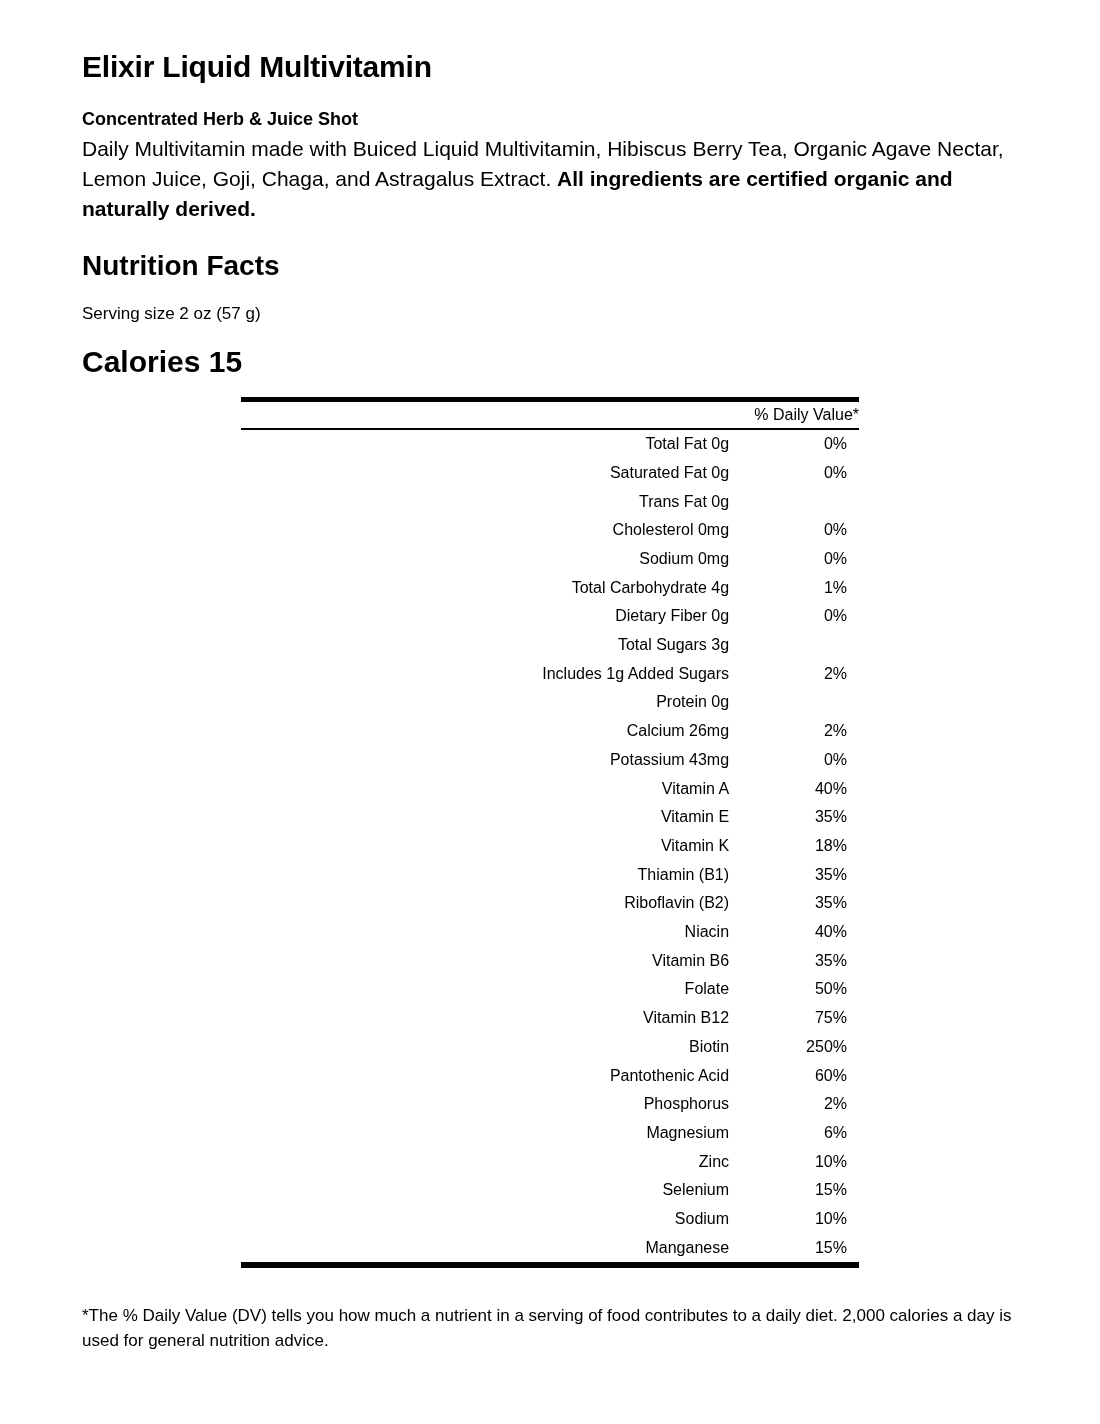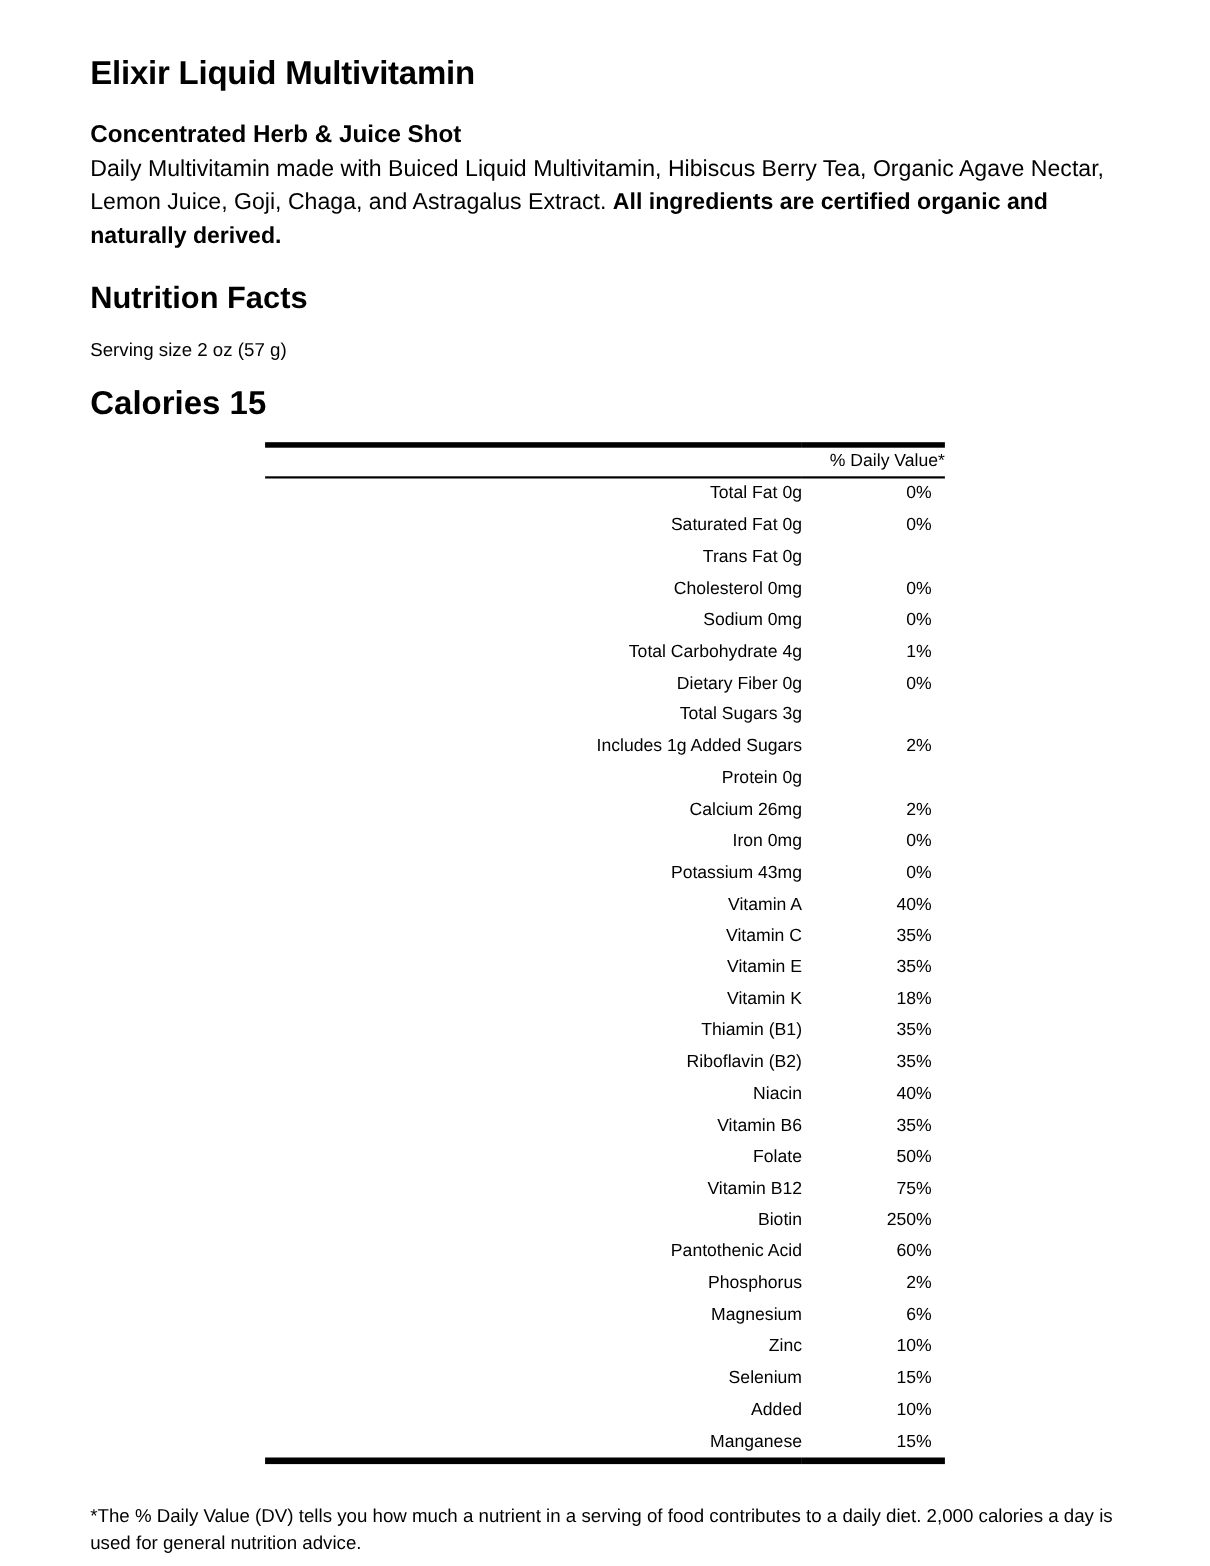--- a/index.html
+++ b/index.html
@@ -26,21 +26,21 @@
     padding-top: 48px;
     text-align: left;
     font-size: 30px;
     font-weight: bold;
     line-height: 1.25;
     letter-spacing: -0.2px;
   }
   .subtitle {
     margin: 0;
     padding-top: 21px;
-    font-size: 22px;
+    font-size: 18px;
     font-weight: bold;
     line-height: 1.35;
   }
   .description {
     margin: 0;
     padding-top: 3px;
     font-size: 21px;
     font-weight: normal;
     line-height: 1.44;
     max-width: 930px;
@@ -175,36 +175,28 @@
           </tr>
           <tr>
             <td class="cell-name">Protein 0g</td>
             <td class="cell-value"></td>
           </tr>
           <tr>
             <td class="cell-name">Calcium 26mg</td>
             <td class="cell-value">2%</td>
           </tr>
           <tr>
-            <td class="cell-name">Iron 0mg</td>
-            <td class="cell-value">0%</td>
-          </tr>
-          <tr>
             <td class="cell-name">Potassium 43mg</td>
             <td class="cell-value">0%</td>
           </tr>
           <tr>
             <td class="cell-name">Vitamin A</td>
             <td class="cell-value">40%</td>
           </tr>
           <tr>
-            <td class="cell-name">Vitamin C</td>
-            <td class="cell-value">35%</td>
-          </tr>
-          <tr>
             <td class="cell-name">Vitamin E</td>
             <td class="cell-value">35%</td>
           </tr>
           <tr>
             <td class="cell-name">Vitamin K</td>
             <td class="cell-value">18%</td>
           </tr>
           <tr>
             <td class="cell-name">Thiamin (B1)</td>
             <td class="cell-value">35%</td>
@@ -247,21 +239,21 @@
           </tr>
           <tr>
             <td class="cell-name">Zinc</td>
             <td class="cell-value">10%</td>
           </tr>
           <tr>
             <td class="cell-name">Selenium</td>
             <td class="cell-value">15%</td>
           </tr>
           <tr>
-            <td class="cell-name">Added</td>
+            <td class="cell-name">Sodium</td>
             <td class="cell-value">10%</td>
           </tr>
           <tr>
             <td class="cell-name">Manganese</td>
             <td class="cell-value">15%</td>
           </tr>
         </tbody>
     </table>
   </div>
 

